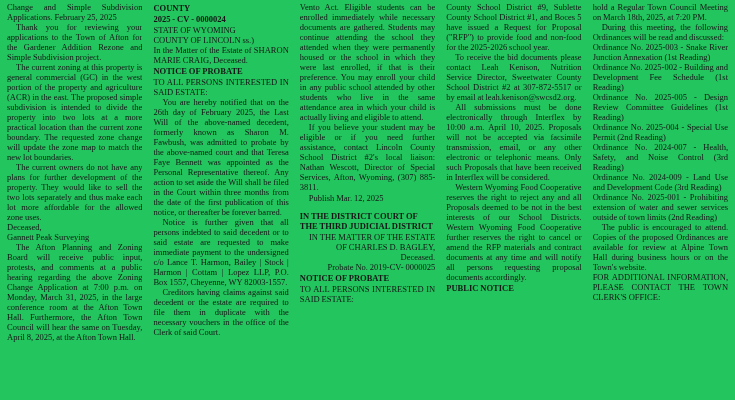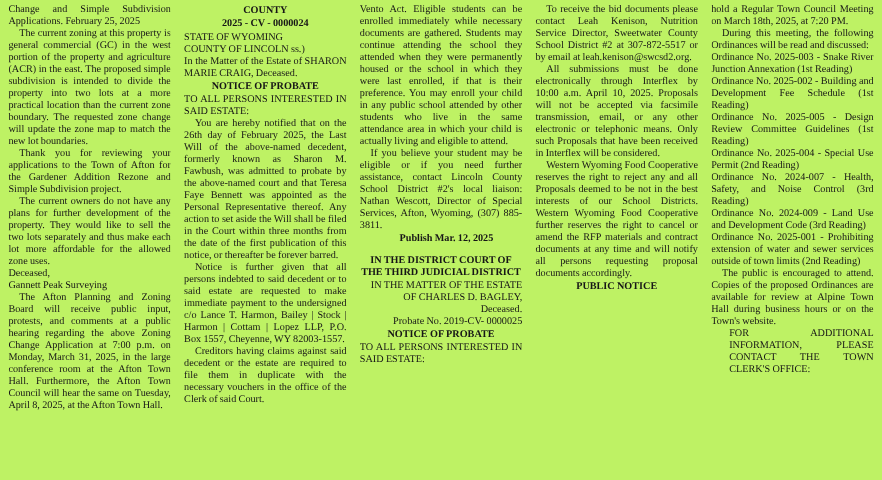--- a/index.html
+++ b/index.html
@@ -21,32 +21,32 @@
   .col { flex: 1 1 0; min-width: 0; overflow: hidden; }
   .col p {
     font-size: 8.5px;
     line-height: 10px;
     word-spacing: -0.2px;
   }
   .body   { text-align: justify; }
   .indent { text-align: justify; text-indent: 9px; }
   .line   { text-align: left; }
   .center { text-align: right; }
-  .bold-center { font-weight: bold; text-align: center; margin: 1px 0; }
-  .publish { font-weight: bold; text-indent: 9px; margin: 1px 0 8px 0; text-align: center; }
-  .caps { text-align: justify; margin-left: 15px; }
+  .bold-center { font-weight: bold; margin: 1px 0; }
+  .publish { font-weight: normal; text-indent: 9px; margin: 1px 0 8px 0; }
+  .caps { text-align: justify; }
 </style>
 </head>
 <body>
 
-<div class="paper" style="background: #bef264; color: rgb(22, 22, 22);">
+<div class="paper" style="background: #22c55e; color: rgb(22, 22, 22);">
   <div class="col">
       <p class="body">Change and Simple Subdivision Applications. February 25, 2025</p>
+      <p class="indent">Thank you for reviewing your applications to the Town of Afton for the Gardener Addition Rezone and Simple Subdivision project.</p>
       <p class="indent">The current zoning at this property is general commercial (GC) in the west portion of the property and agriculture (ACR) in the east. The proposed simple subdivision is intended to divide the property into two lots at a more practical location than the current zone boundary. The requested zone change will update the zone map to match the new lot boundaries.</p>
-      <p class="indent">Thank you for reviewing your applications to the Town of Afton for the Gardener Addition Rezone and Simple Subdivision project.</p>
       <p class="indent">The current owners do not have any plans for further development of the property. They would like to sell the two lots separately and thus make each lot more affordable for the allowed zone uses.</p>
       <p class="line">Deceased,</p>
       <p class="line">Gannett Peak Surveying</p>
       <p class="indent">The Afton Planning and Zoning Board will receive public input, protests, and comments at a public hearing regarding the above Zoning Change Application at 7:00 p.m. on Monday, March 31, 2025, in the large conference room at the Afton Town Hall. Furthermore, the Afton Town Council will hear the same on Tuesday, April 8, 2025, at the Afton Town Hall.</p>
     </div>
   <div class="col">
       <p class="bold-center">COUNTY</p>
       <p class="bold-center">2025 - CV - 0000024</p>
       <p class="line">STATE OF WYOMING</p>
       <p class="line">COUNTY OF LINCOLN ss.)</p>
@@ -61,20 +61,21 @@
       <p class="body">Vento Act. Eligible students can be enrolled immediately while necessary documents are gathered. Students may continue attending the school they attended when they were permanently housed or the school in which they were last enrolled, if that is their preference. You may enroll your child in any public school attended by other students who live in the same attendance area in which your child is actually living and eligible to attend.</p>
       <p class="indent">If you believe your student may be eligible or if you need further assistance, contact Lincoln County School District #2's local liaison: Nathan Wescott, Director of Special Services, Afton, Wyoming, (307) 885-3811.</p>
       <p class="publish">Publish Mar. 12, 2025</p>
       <p class="bold-center">IN THE DISTRICT COURT OF THE THIRD JUDICIAL DISTRICT</p>
       <p class="center">IN THE MATTER OF THE ESTATE OF CHARLES D. BAGLEY, Deceased.</p>
       <p class="center">Probate No. 2019-CV- 0000025</p>
       <p class="bold-center">NOTICE OF PROBATE</p>
       <p class="body">TO ALL PERSONS INTERESTED IN SAID ESTATE:</p>
     </div>
   <div class="col">
+      <p class="body">County School District #9, Sublette County School District #1, and Boces 5 have issued a Request for Proposal ("RFP") to provide food and non-food for the 2025-2026 school year.</p>
       <p class="indent">To receive the bid documents please contact Leah Kenison, Nutrition Service Director, Sweetwater County School District #2 at 307-872-5517 or by email at leah.kenison@swcsd2.org.</p>
       <p class="indent">All submissions must be done electronically through Interflex by 10:00 a.m. April 10, 2025. Proposals will not be accepted via facsimile transmission, email, or any other electronic or telephonic means. Only such Proposals that have been received in Interflex will be considered.</p>
       <p class="indent">Western Wyoming Food Cooperative reserves the right to reject any and all Proposals deemed to be not in the best interests of our School Districts. Western Wyoming Food Cooperative further reserves the right to cancel or amend the RFP materials and contract documents at any time and will notify all persons requesting proposal documents accordingly.</p>
       <p class="bold-center">PUBLIC NOTICE</p>
     </div>
   <div class="col">
       <p class="body">hold a Regular Town Council Meeting on March 18th, 2025, at 7:20 PM.</p>
       <p class="indent">During this meeting, the following Ordinances will be read and discussed:</p>
       <p class="body">Ordinance No. 2025-003 - Snake River Junction Annexation (1st Reading)</p>
       <p class="body">Ordinance No. 2025-002 - Building and Development Fee Schedule (1st Reading)</p>

